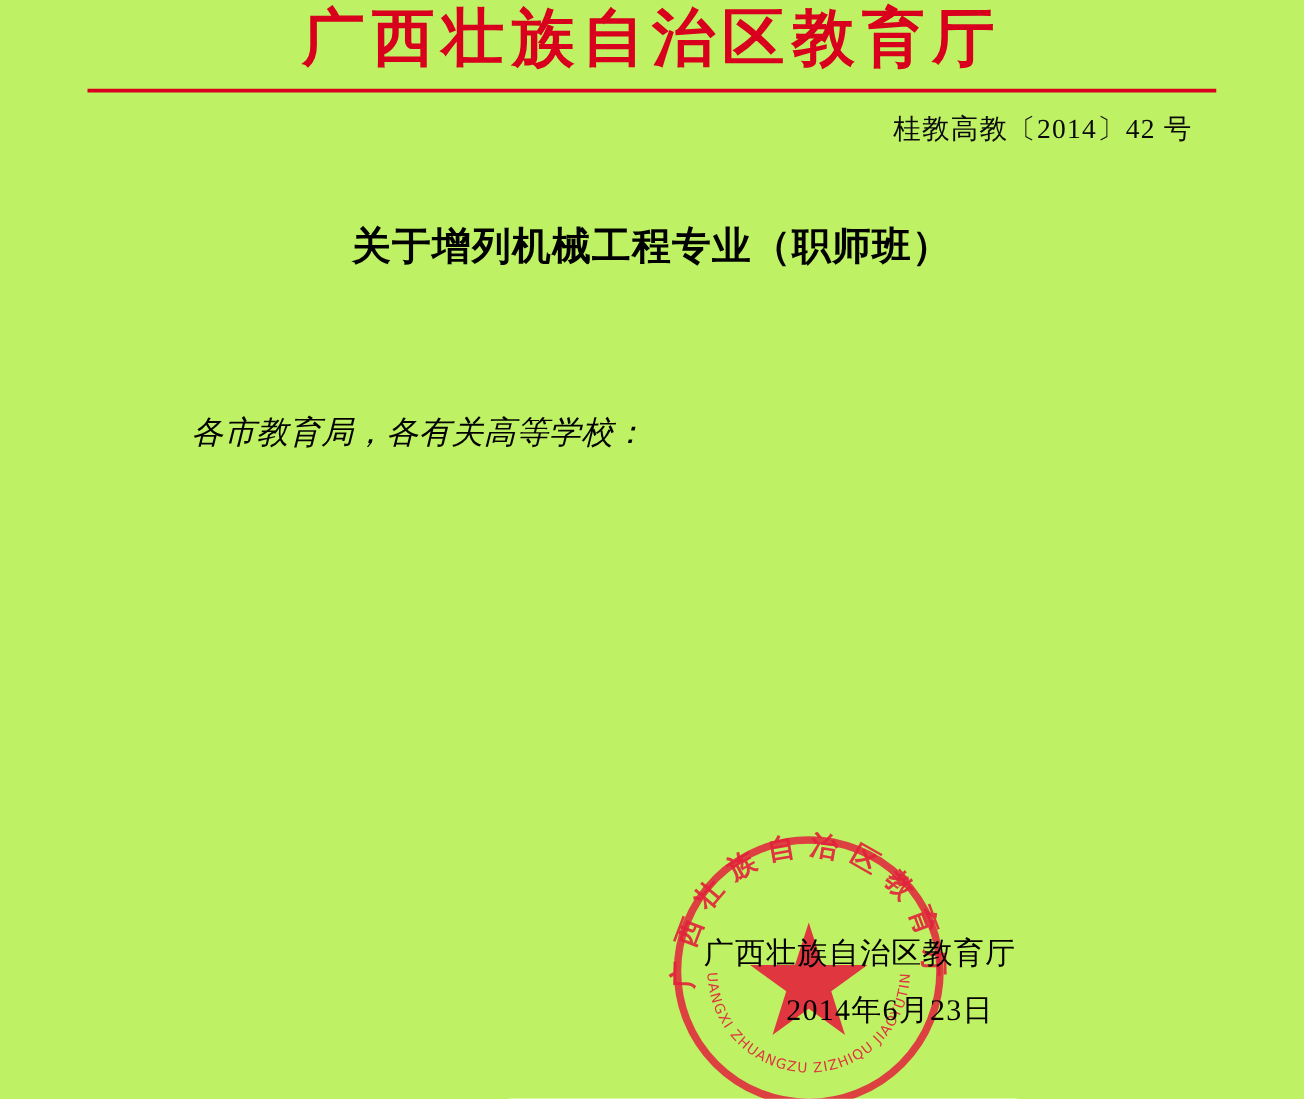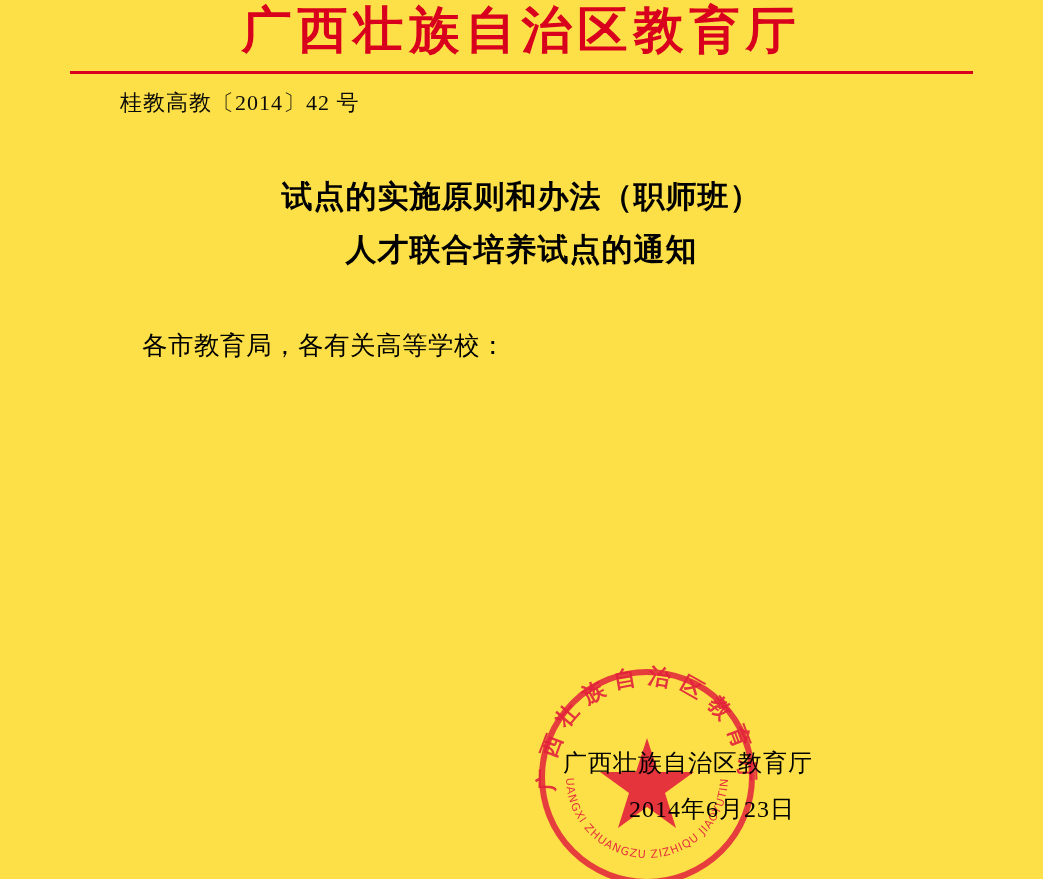--- a/index.html
+++ b/index.html
@@ -12,21 +12,21 @@
     height: 879px;
     font-family: "Liberation Serif", "DejaVu Serif", serif;
     color: #000000;
     position: relative;
     overflow: hidden;
   }
   .page {
     position: relative;
     width: 1043px;
     height: 879px;
-    background: #fde047;
+    background: #bef264;
   }
 
   
   .doc-header {
     position: absolute;
     top: 0;
     left: 0;
     width: 1043px;
     text-align: center;
   }
@@ -46,25 +46,24 @@
     height: 3px;
     background: #d8001c;
   }
 
   
   .doc-number {
     position: absolute;
     top: 88px;
     left: 0;
     width: 954px;
-    text-align: left;
+    text-align: right;
     font-size: 22px;
     letter-spacing: 1px;
     color: #0a0a0a;
-    padding-left: 120px;
     box-sizing: border-box;
   }
 
   
   .doc-title {
     position: absolute;
     top: 170px;
     left: 0;
     width: 1043px;
     text-align: center;
@@ -83,21 +82,22 @@
     position: absolute;
     top: 322px;
     left: 138px;
     width: 768px;
     font-size: 25.5px;
     line-height: 47px;
     letter-spacing: 0.5px;
     text-align: justify;
   }
   .salutation {
-    margin: 0 0 0 4px;
+    margin: 0 0 0 15px;
+    font-style: italic;
   }
   .para {
     margin: 0;
     text-indent: 2em;
   }
 
   
   .signature {
     position: absolute;
     top: 740px;
@@ -137,22 +137,21 @@
 <div class="page">
 
   <div class="doc-header">
     <div class="issuer-title">广西壮族自治区教育厅</div>
     <div class="header-rule"></div>
   </div>
 
   <div class="doc-number">桂教高教〔2014〕42 号</div>
 
   <div class="doc-title">
-    <span class="line">试点的实施原则和办法（职师班）</span>
-    <span class="line">人才联合培养试点的通知</span>
+    <span class="line">关于增列机械工程专业（职师班）</span>
   </div>
 
   <div class="doc-body">
     <p class="salutation">各市教育局，各有关高等学校：</p>
   </div>
 
   <div class="seal">
     <svg width="230" height="230" viewBox="0 0 230 230" xmlns="http://www.w3.org/2000/svg">
       <defs>
         <path id="sealArcTop" d="M 22,115 A 93,93 0 0 1 208,115" fill="none"></path>

